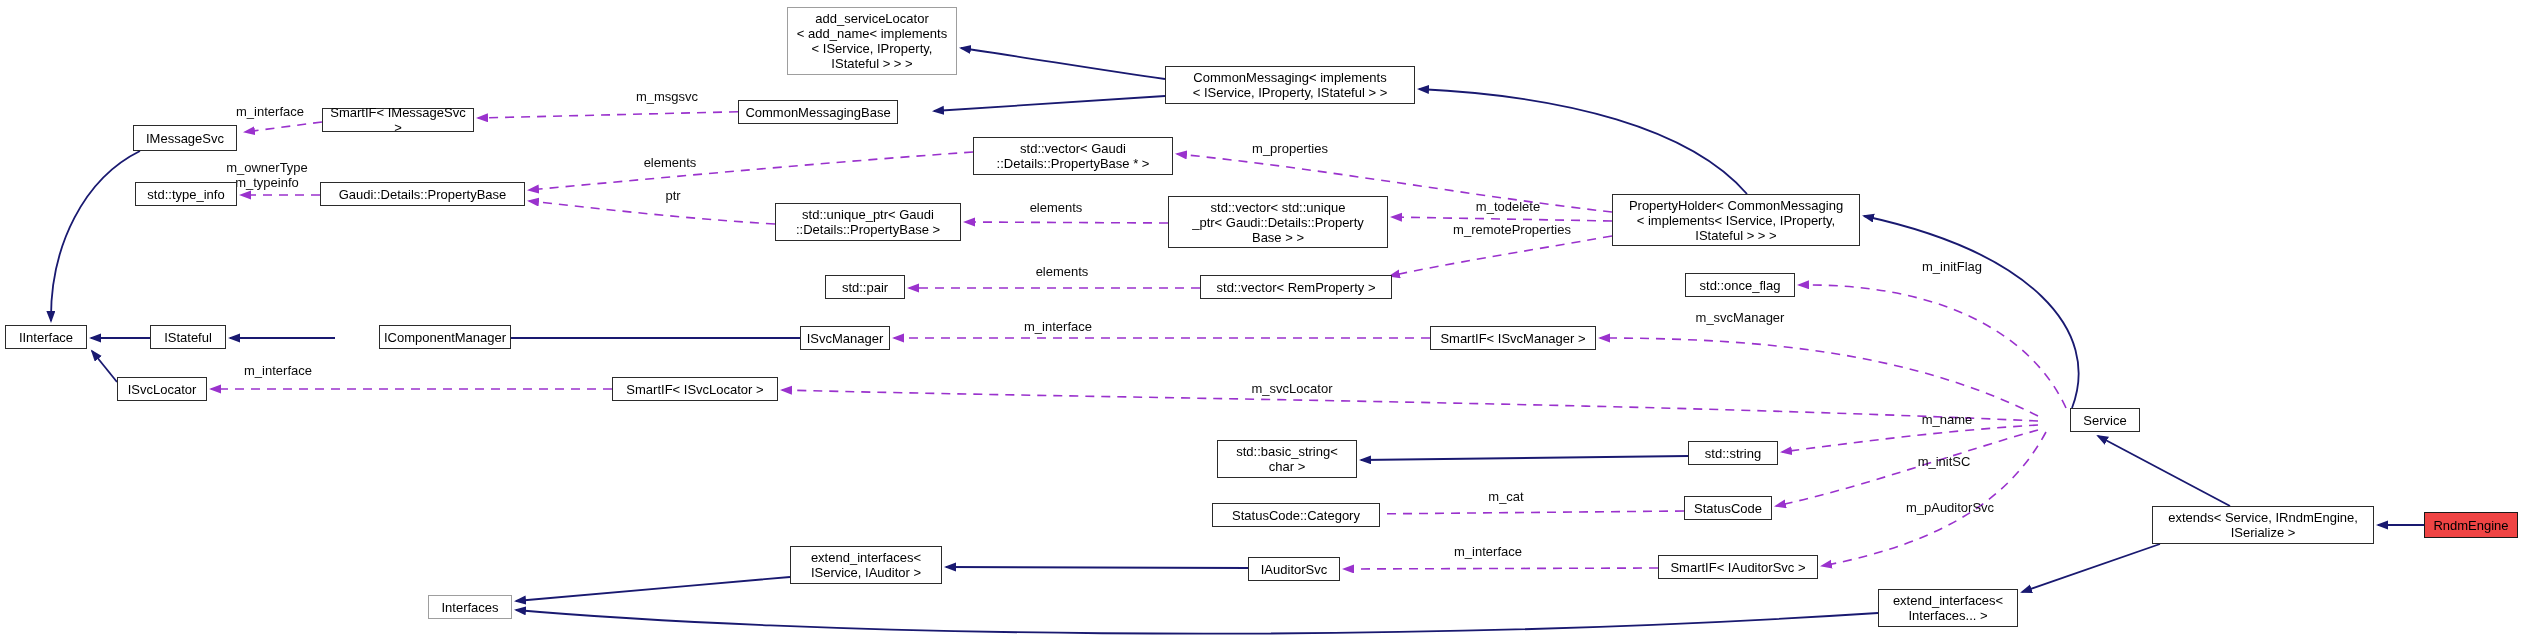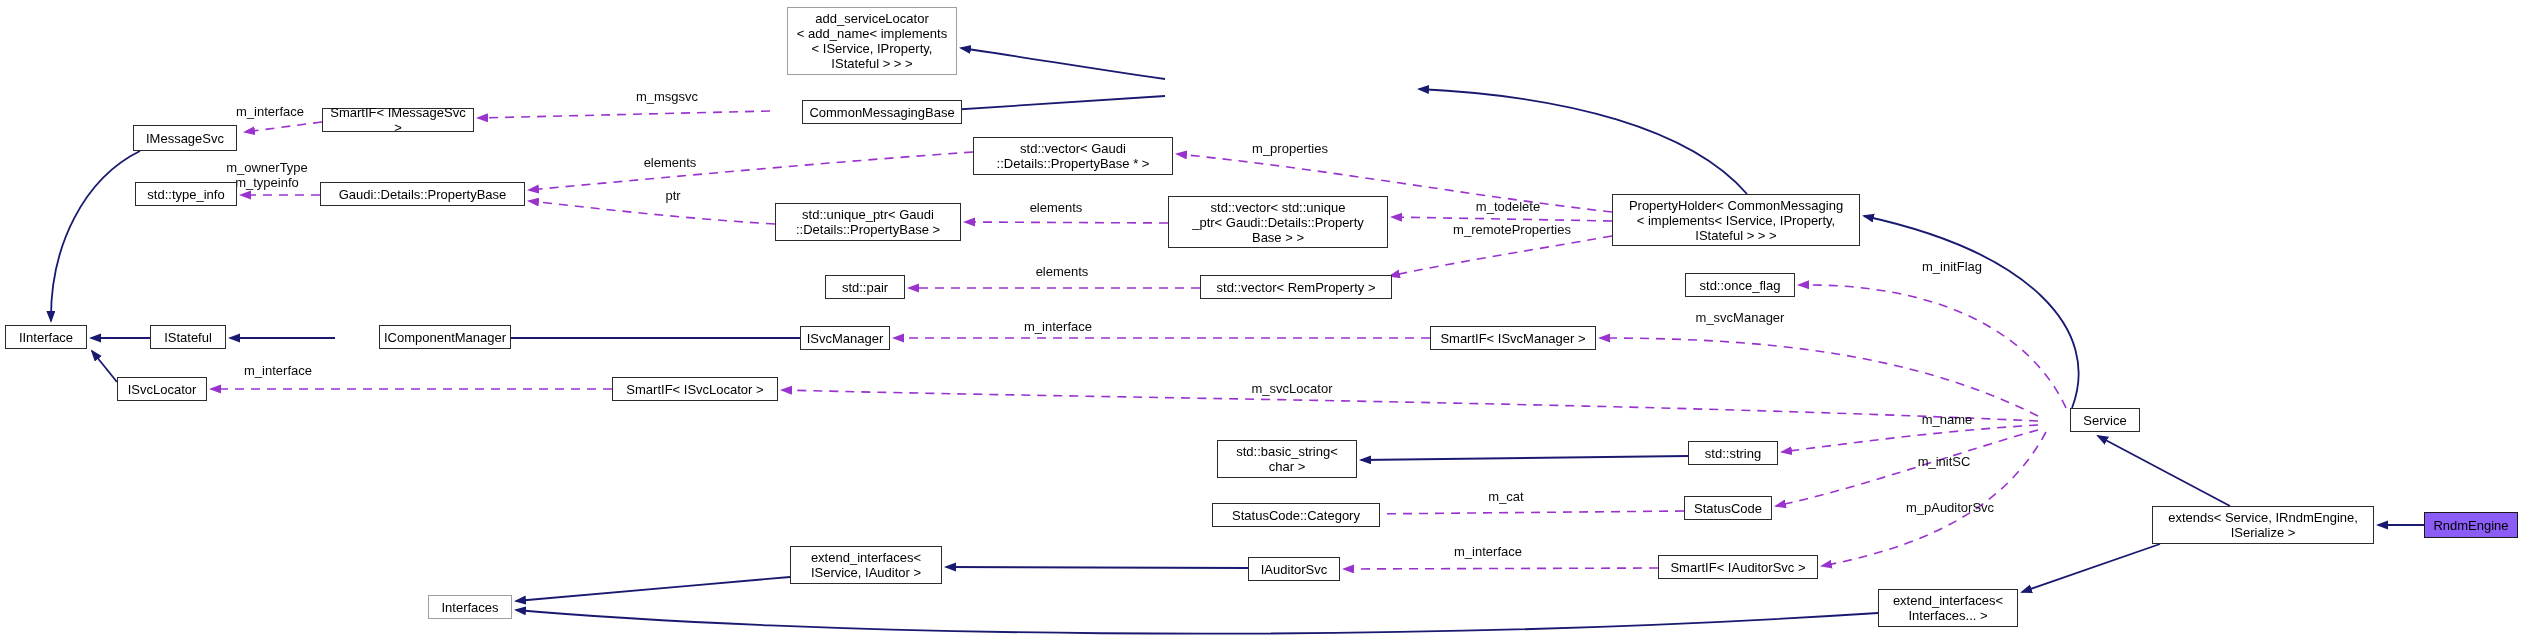--- a/index.html
+++ b/index.html
@@ -5,21 +5,21 @@
   html,body{margin:0;padding:0;background:#ffffff;}
   body{width:2525px;height:635px;font-family:"Liberation Sans","DejaVu Sans",sans-serif;}
   #diagram{position:relative;width:2525px;height:635px;background:#ffffff;overflow:hidden;}
   #edge-layer{position:absolute;left:0;top:0;width:2525px;height:635px;}
   path.inheritance{stroke:#191970;fill:none;stroke-width:1.8px;}
   path.usage{stroke:#9a32cd;fill:none;stroke-width:1.6px;stroke-dasharray:9 7;}
   .node{position:absolute;display:flex;align-items:center;justify-content:center;
         text-align:center;white-space:pre-line;background:#ffffff;border:1.6px solid #2b2b2b;
         color:#000000;font-size:13px;line-height:15px;box-sizing:border-box;padding:1px 3px;}
   .node.external{border-color:#9e9e9e;}
-  .node.current{background:#8b5cf6;border-color:#1a1a1a;}
+  .node.current{background:#ef4444;border-color:#1a1a1a;}
   .edge-label{position:absolute;transform:translate(-50%,-50%);font-size:13px;line-height:15px;
         color:#0c0c0c;white-space:pre-line;text-align:center;pointer-events:none;}
 </style>
 </head>
 <body>
 
 <div id="diagram">
     <svg id="edge-layer" viewBox="0 0 2525 635">
       <defs>
         <marker id="arrow-inheritance" markerWidth="13" markerHeight="10" refX="10" refY="4.5" orient="auto" markerUnits="userSpaceOnUse">
@@ -84,21 +84,23 @@
     <div class="edge-label" style="left: 1952px; top: 266px;">m_initFlag</div>
     <div class="edge-label" style="left: 1947px; top: 419px;">m_name</div>
     <div class="edge-label" style="left: 1944px; top: 461px;">m_initSC</div>
     <div class="edge-label" style="left: 1506px; top: 496px;">m_cat</div>
     <div class="edge-label" style="left: 1950px; top: 507px;">m_pAuditorSvc</div>
     <div class="edge-label" style="left: 1488px; top: 551px;">m_interface</div>
     <div class="node external" style="left: 787px; top: 7px; width: 170px; height: 68px;">add_serviceLocator
 &lt; add_name&lt; implements
 &lt; IService, IProperty,
 IStateful &gt; &gt; &gt;</div>
-    <div class="node" style="left: 802px; top: 100px; width: 160px; height: 24px;">CommonMessagingBase</div>
+    <div class="node" style="left: 1165px; top: 66px; width: 250px; height: 38px;">CommonMessaging&lt; implements
+&lt; IService, IProperty, IStateful &gt; &gt;</div>
+    <div class="node" style="left: 738px; top: 100px; width: 160px; height: 24px;">CommonMessagingBase</div>
     <div class="node" style="left: 322px; top: 108px; width: 152px; height: 24px;">SmartIF&lt; IMessageSvc &gt;</div>
     <div class="node" style="left: 133px; top: 125px; width: 104px; height: 26px;">IMessageSvc</div>
     <div class="node" style="left: 135px; top: 182px; width: 102px; height: 24px;">std::type_info</div>
     <div class="node" style="left: 320px; top: 182px; width: 205px; height: 24px;">Gaudi::Details::PropertyBase</div>
     <div class="node" style="left: 973px; top: 137px; width: 200px; height: 38px;">std::vector&lt; Gaudi
 ::Details::PropertyBase * &gt;</div>
     <div class="node" style="left: 1168px; top: 196px; width: 220px; height: 52px;">std::vector&lt; std::unique
 _ptr&lt; Gaudi::Details::Property
 Base &gt; &gt;</div>
     <div class="node" style="left: 775px; top: 203px; width: 186px; height: 38px;">std::unique_ptr&lt; Gaudi

